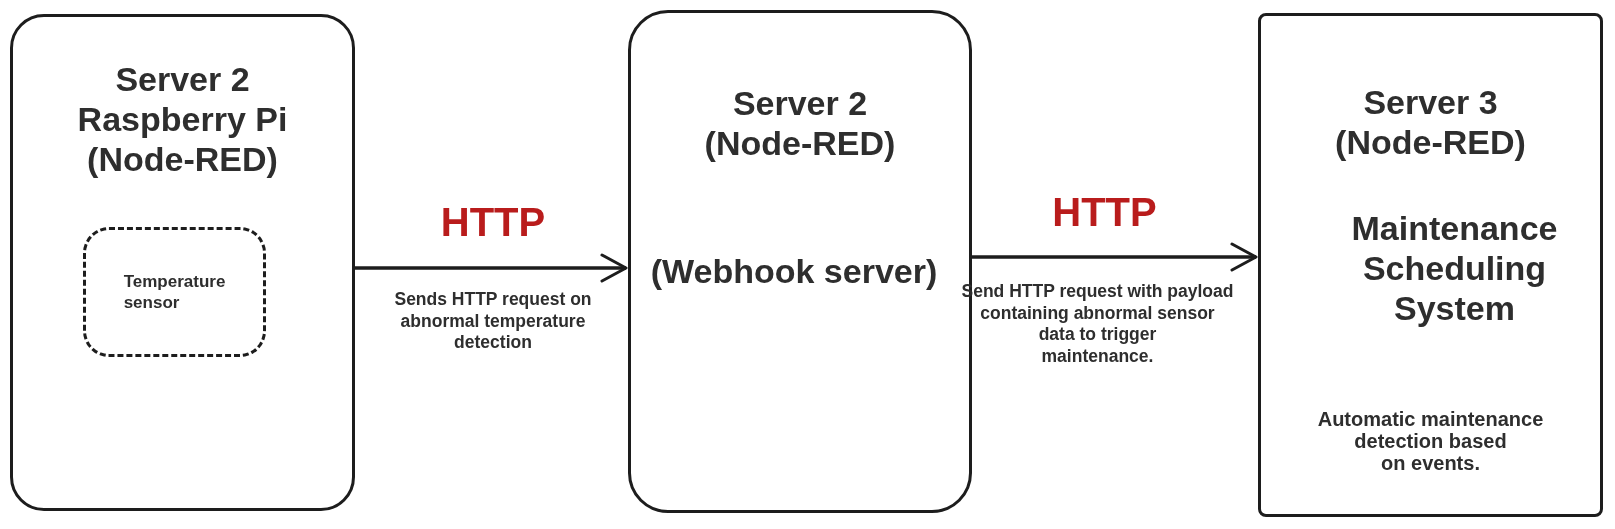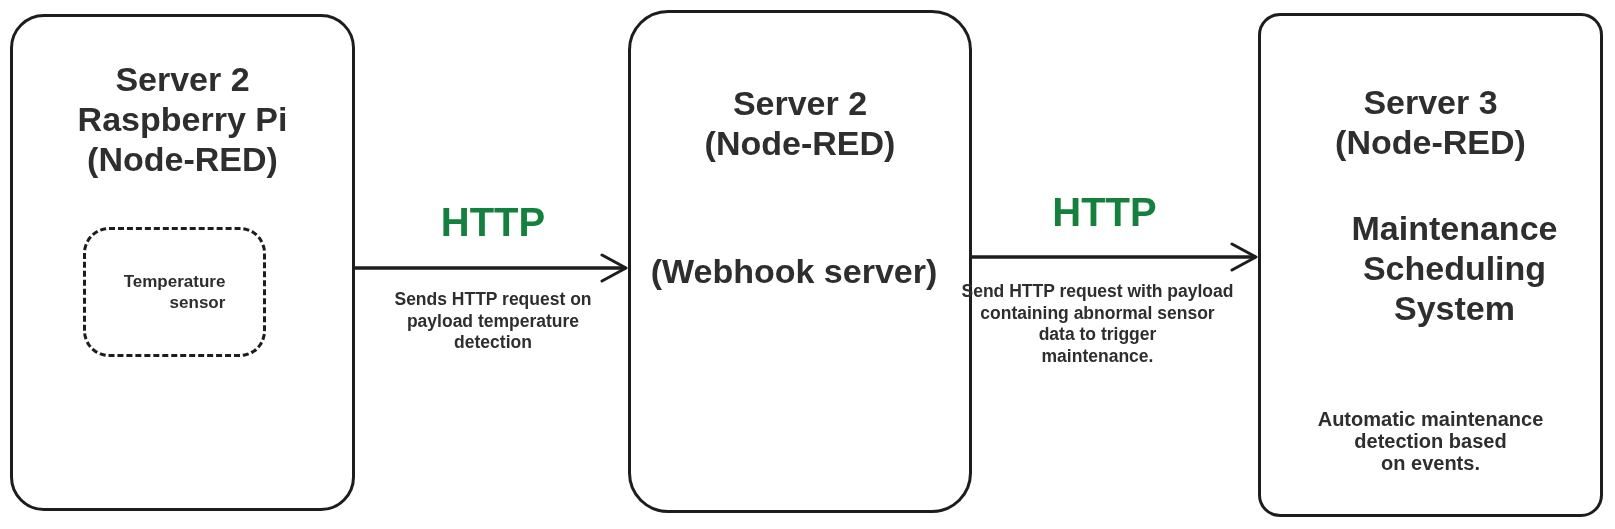--- a/index.html
+++ b/index.html
@@ -18,21 +18,21 @@
     font-weight: bold;
   }
   .node {
     position: absolute;
     border: 3.5px solid #1d1d1d;
     background: #ffffff;
     box-sizing: border-box;
   }
   .node-pi        { left: 10px;   top: 14px; width: 345px; height: 497px; border-radius: 34px; }
   .node-webhook   { left: 628px;  top: 10px; width: 344px; height: 503px; border-radius: 40px; }
-  .node-scheduler { left: 1258px; top: 13px; width: 345px; height: 504px; border-radius: 22px; }
+  .node-scheduler { left: 1258px; top: 13px; width: 345px; height: 504px; border-radius: 8px; }
 
   .node-title {
     position: absolute;
     left: 0; right: 0;
     text-align: center;
     font-size: 34px;
     line-height: 40px;
     white-space: pre-line;
     color: #2e2e2e;
   }
@@ -76,40 +76,40 @@
     left: 70px;
     top: 210px;
     width: 183px;
     height: 130px;
     border: 3px dashed #1d1d1d;
     border-radius: 26px;
     box-sizing: border-box;
     display: flex;
     align-items: center;
     justify-content: center;
-    text-align: right;
+    text-align: left;
     font-size: 17px;
     line-height: 21px;
     white-space: pre-line;
     color: #2e2e2e;
   }
 
   .edge-arrow {
     position: absolute;
     overflow: visible;
   }
   .arrow1 { left: 354px; top: 248px; }
   .arrow2 { left: 972px; top: 237px; }
 
   .edge-protocol {
     position: absolute;
     text-align: center;
     font-size: 40px;
     line-height: 44px;
-    color: #15803d;
+    color: #b91c1c;
   }
   .protocol1 { left: 354px; top: 200px; width: 278px; }
   .protocol2 { left: 962px; top: 190px; width: 285px; }
 
   .edge-note {
     position: absolute;
     text-align: center;
     font-size: 17.5px;
     line-height: 21.5px;
     white-space: pre-line;
@@ -132,21 +132,21 @@
 sensor</span>
     </div>
   </div>
 
   <div class="edge-protocol protocol1">HTTP</div>
   <svg class="edge-arrow arrow1" width="278" height="40">
     <line x1="0" y1="20" x2="272" y2="20" stroke="#1d1d1d" stroke-width="3.5"></line>
     <polyline points="248,7 272,20 248,33" fill="none" stroke="#1d1d1d" stroke-width="3" stroke-linecap="round" stroke-linejoin="round"></polyline>
   </svg>
   <div class="edge-note note1">Sends HTTP request on
-payload temperature
+abnormal temperature
 detection</div>
 
   <div class="node node-webhook">
     <div class="node-title webhook-title">Server 2
 (Node-RED)</div>
     <div class="webhook-subtitle">(Webhook server)</div>
   </div>
 
   <div class="edge-protocol protocol2">HTTP</div>
   <svg class="edge-arrow arrow2" width="290" height="40">

